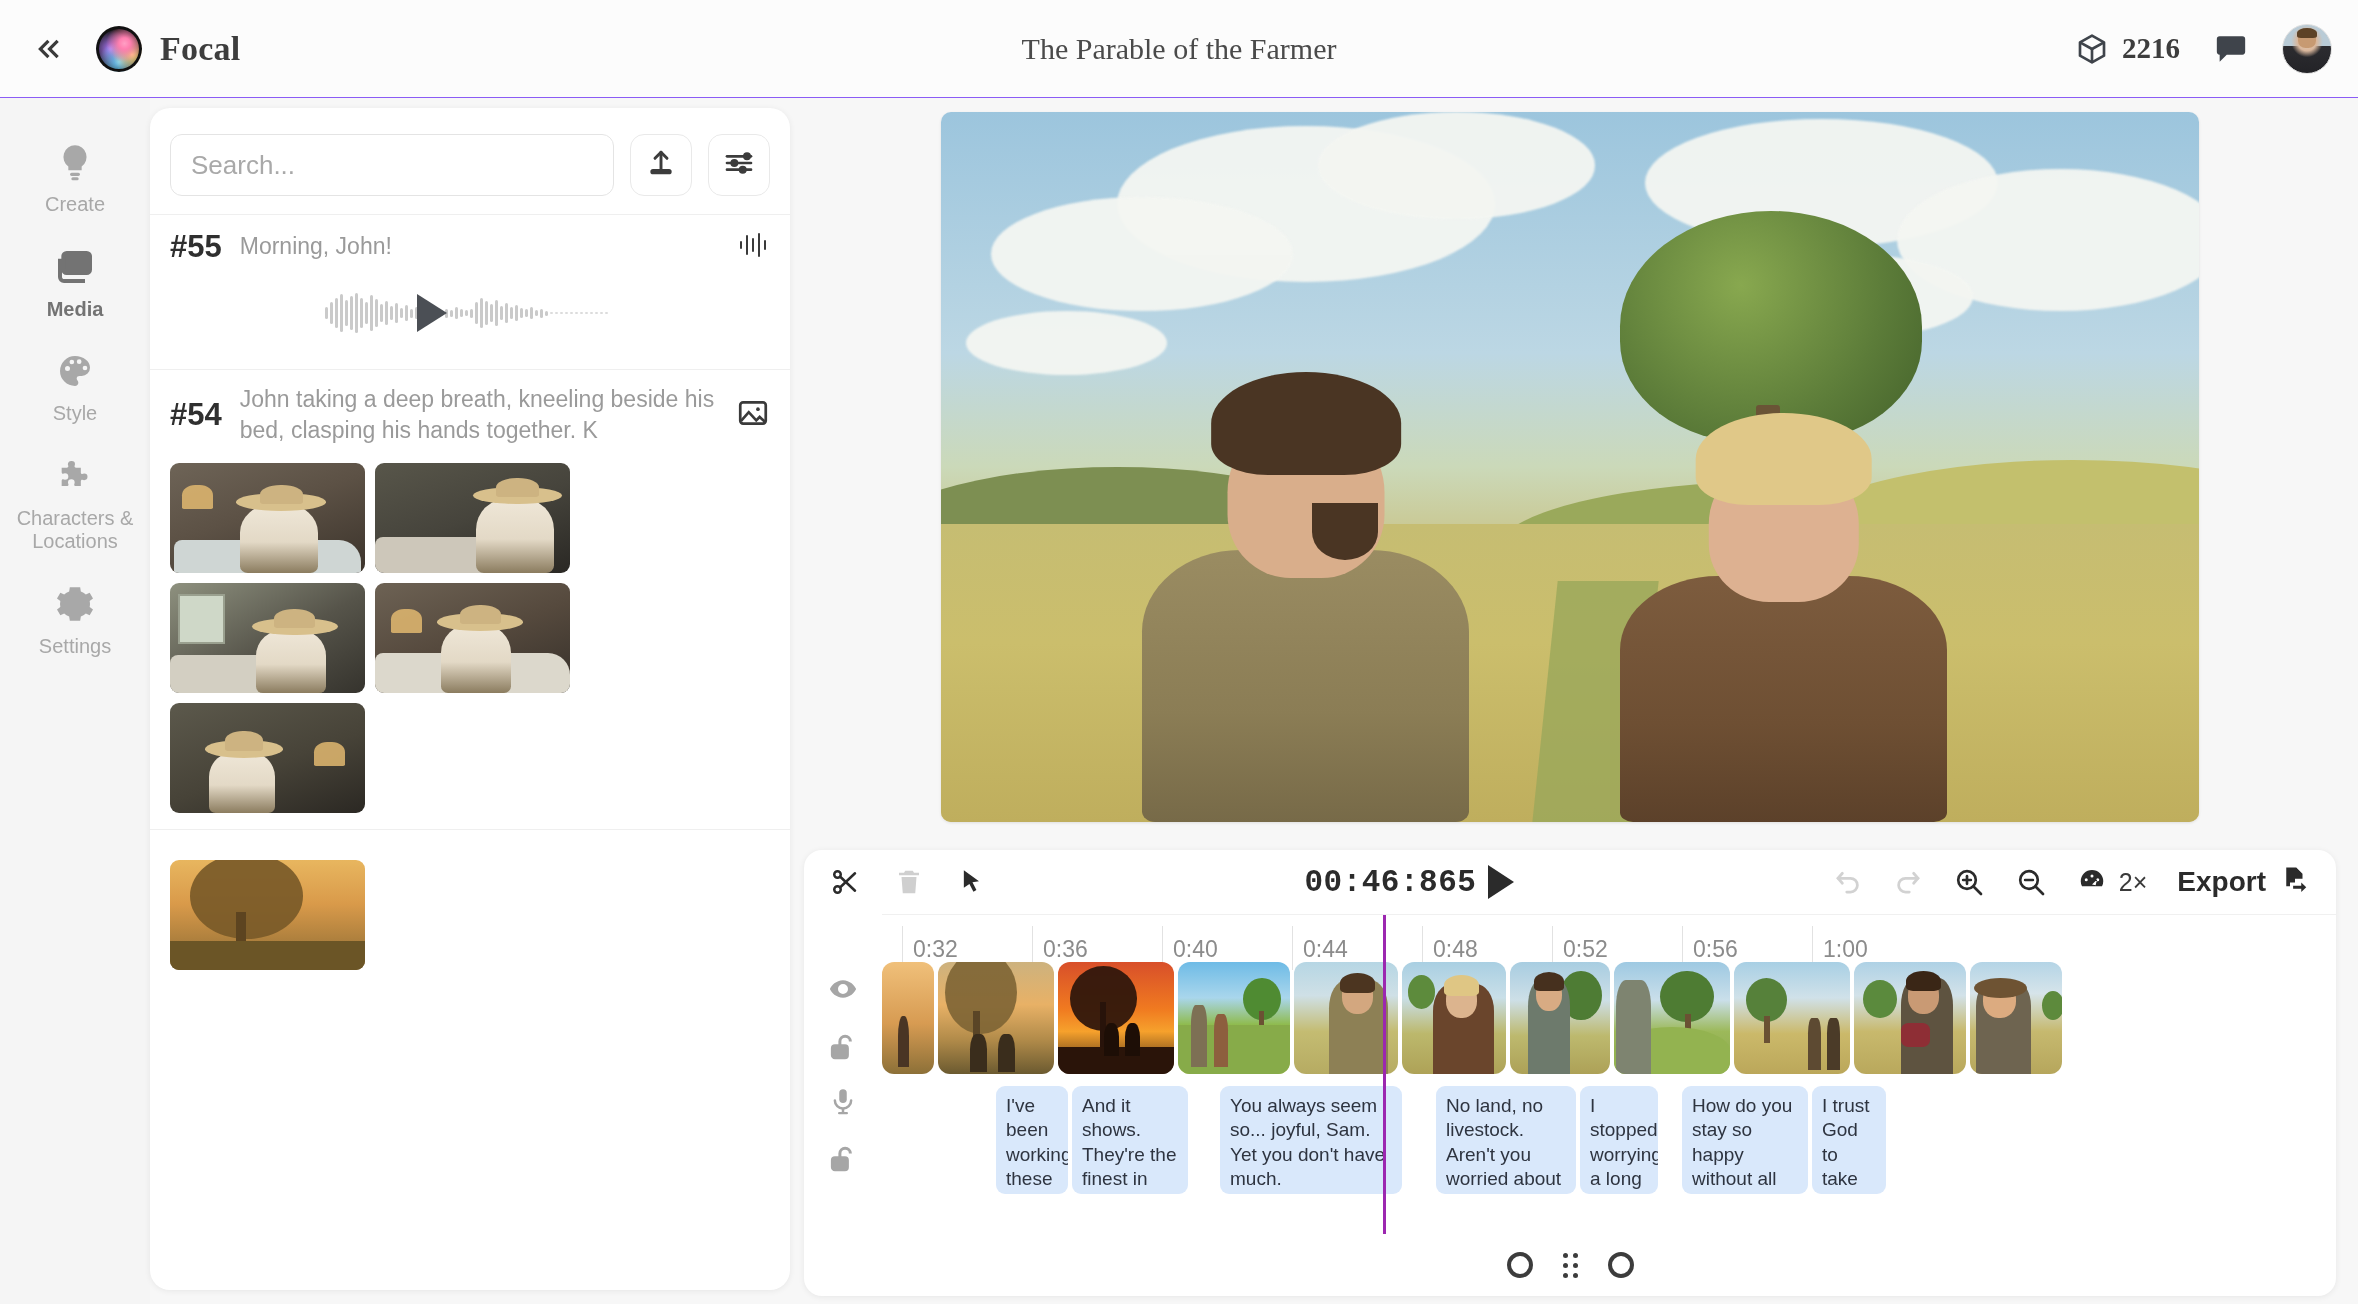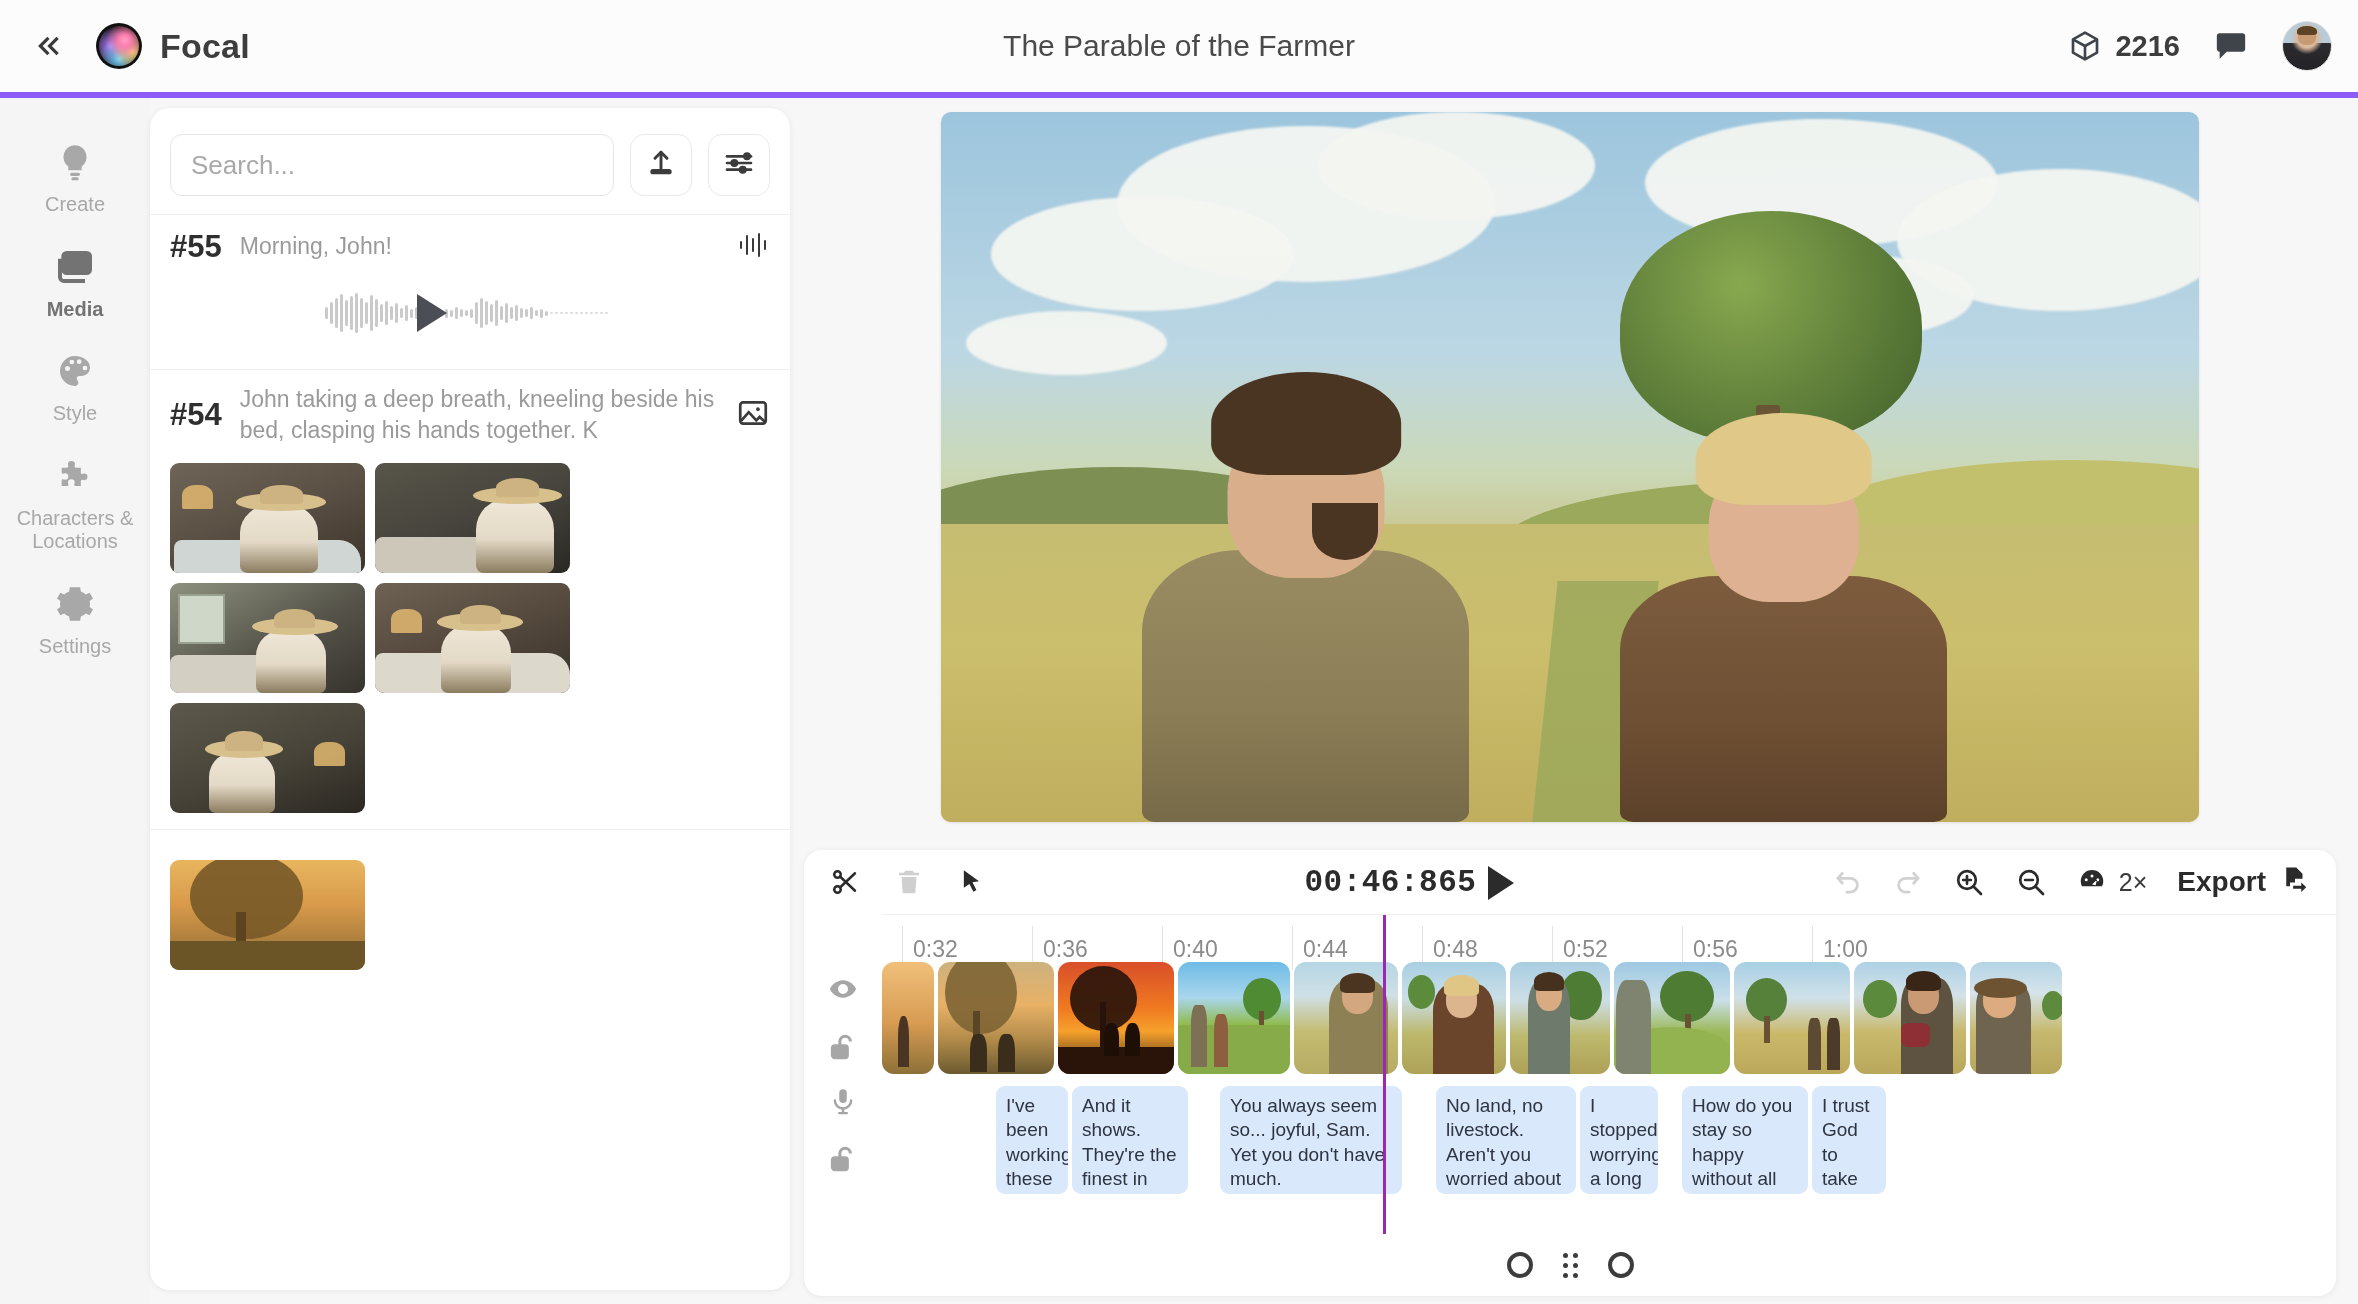--- a/index.html
+++ b/index.html
@@ -10,21 +10,22 @@
     overflow: hidden;
   }
   .app { width: 2358px; height: 1304px; display: flex; flex-direction: column; background: #f7f7f7; }
 
   
   .header {
     height: 98px; flex: 0 0 98px;
     background: #fcfcfc;
     display: flex; align-items: center;
     position: relative;
-    border-bottom: 6px solid #8b5cf6;
+    border-bottom: 1px solid #8b5cf6;
+    font-family: Liberation Serif, serif;
   }
   .hdr-left { display: flex; align-items: center; gap: 26px; padding-left: 26px; }
   .collapse-btn {
     width: 44px; height: 44px; display: flex; align-items: center; justify-content: center;
     color: #3a3a3a; cursor: pointer;
   }
   .brand { display: flex; align-items: center; gap: 18px; }
   .logo-orb {
     width: 46px; height: 46px; border-radius: 50%;
     background:
@@ -157,21 +158,21 @@
   .p-body { position:absolute; left:0; bottom:0; width:100%; border-radius: 30% 30% 4% 4%; }
 
   
   .timeline {
     flex: 1; margin: 12px 0 8px; background: #fff; border-radius: 18px;
     box-shadow: 0 1px 6px rgba(0,0,0,.07);
     display: flex; flex-direction: column; overflow: hidden; min-height: 0;
   }
   .tl-toolbar { height: 64px; flex: 0 0 64px; display: flex; align-items: center; padding: 0 26px; gap: 0; }
   .tl-left { display: flex; align-items: center; gap: 34px; }
-  .tl-center { margin: 12px auto; display: flex; align-items: flex-end; gap: 12px; }
+  .tl-center { margin: 12px auto; display: flex; align-items: flex-start; gap: 12px; }
   .timecode { font-size: 31px; font-weight: bold; color: #2b2b2b; font-family: "Liberation Mono", monospace; letter-spacing: .5px; }
   .tl-play { width: 0; height: 0; border-left: 26px solid #2b2b2b; border-top: 17px solid transparent; border-bottom: 17px solid transparent; cursor: pointer; }
   .tl-right { display: flex; align-items: center; gap: 30px; }
   .speed { display: flex; align-items: center; gap: 12px; cursor: pointer; }
   .speed-val { font-size: 25px; color: #3a3a3a; }
   .export { display: flex; align-items: center; gap: 14px; cursor: pointer; }
   .export-label { font-size: 28px; font-weight: bold; color: #2b2b2b; }
 
   .tl-ruler { height: 44px; flex: 0 0 44px; position: relative; margin-left: 78px; border-top: 1px solid #f0f0f0; }
   .tick { position: absolute; top: 11px; height: 44px; border-left: 1px solid #e2e2e2; }

